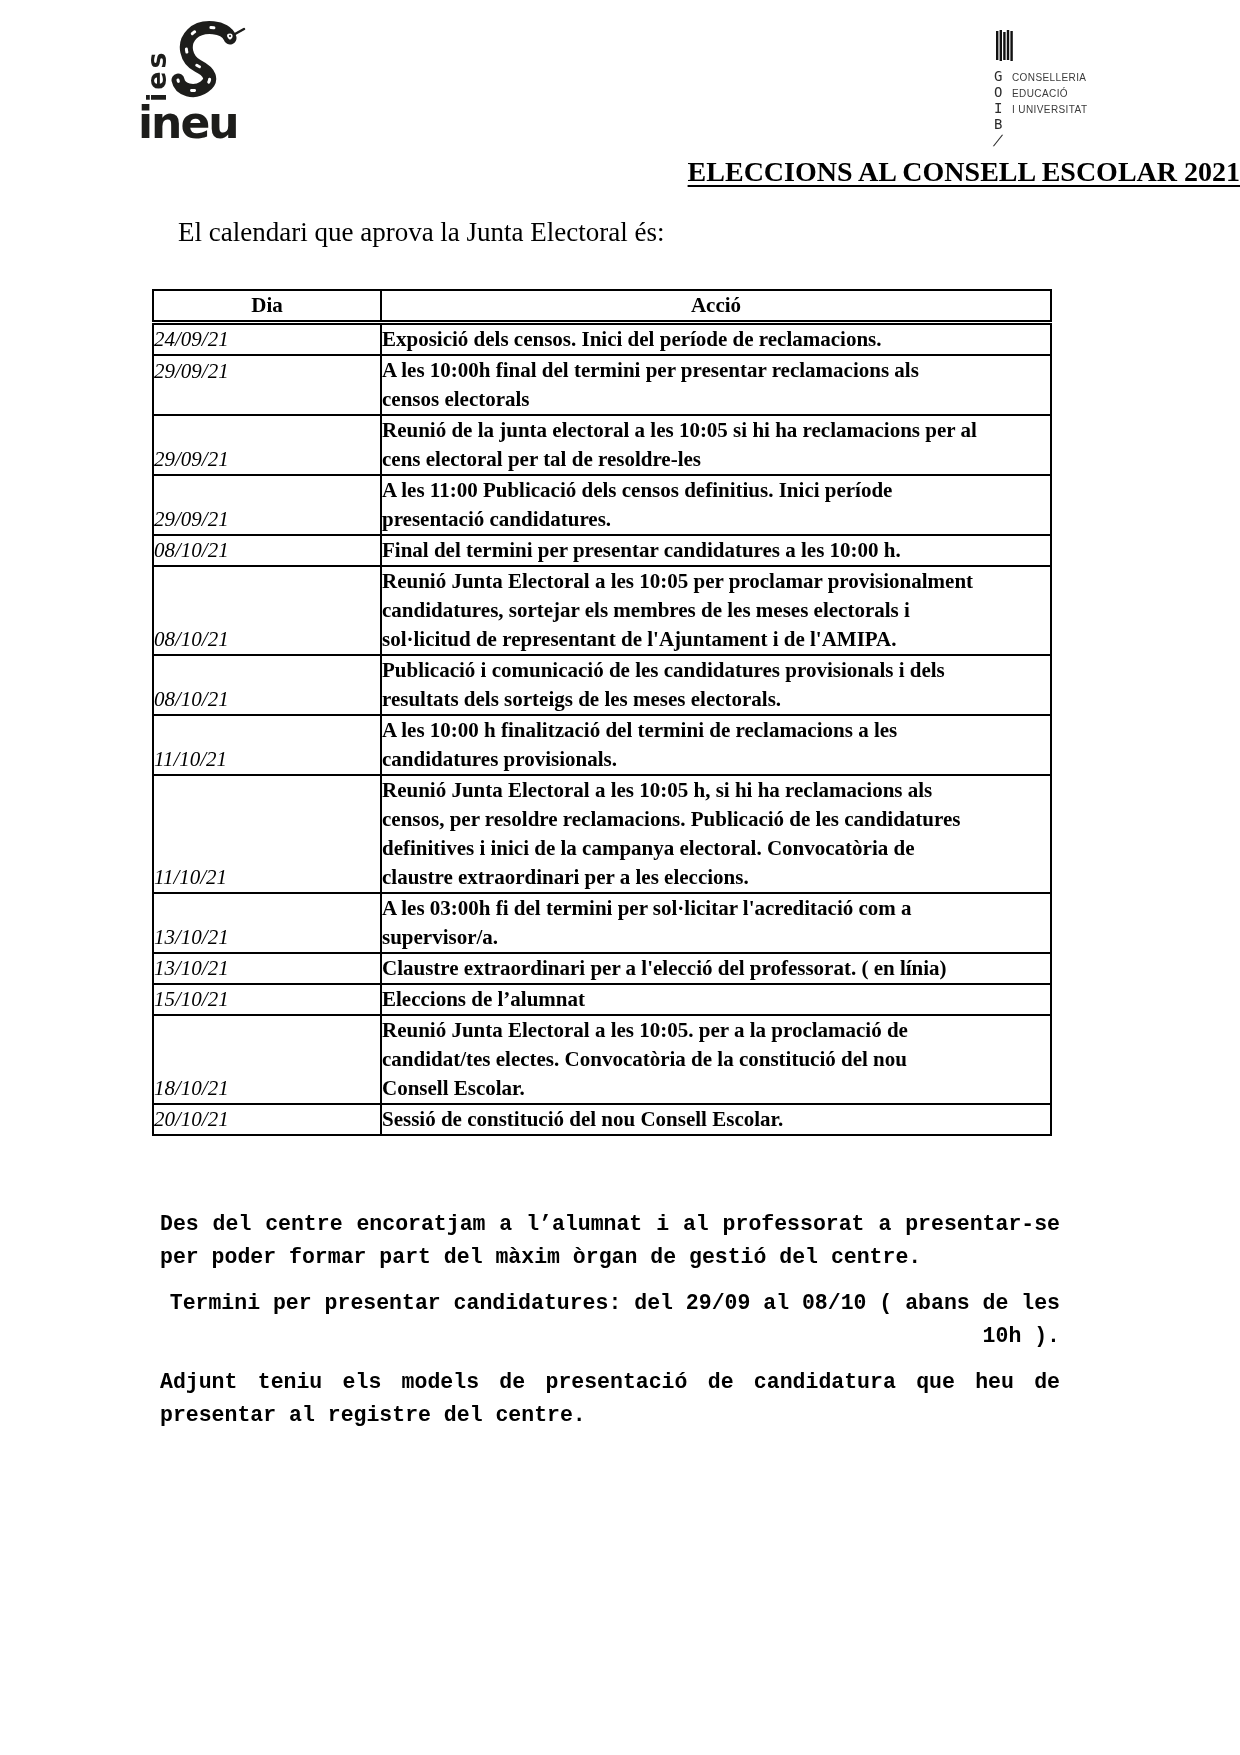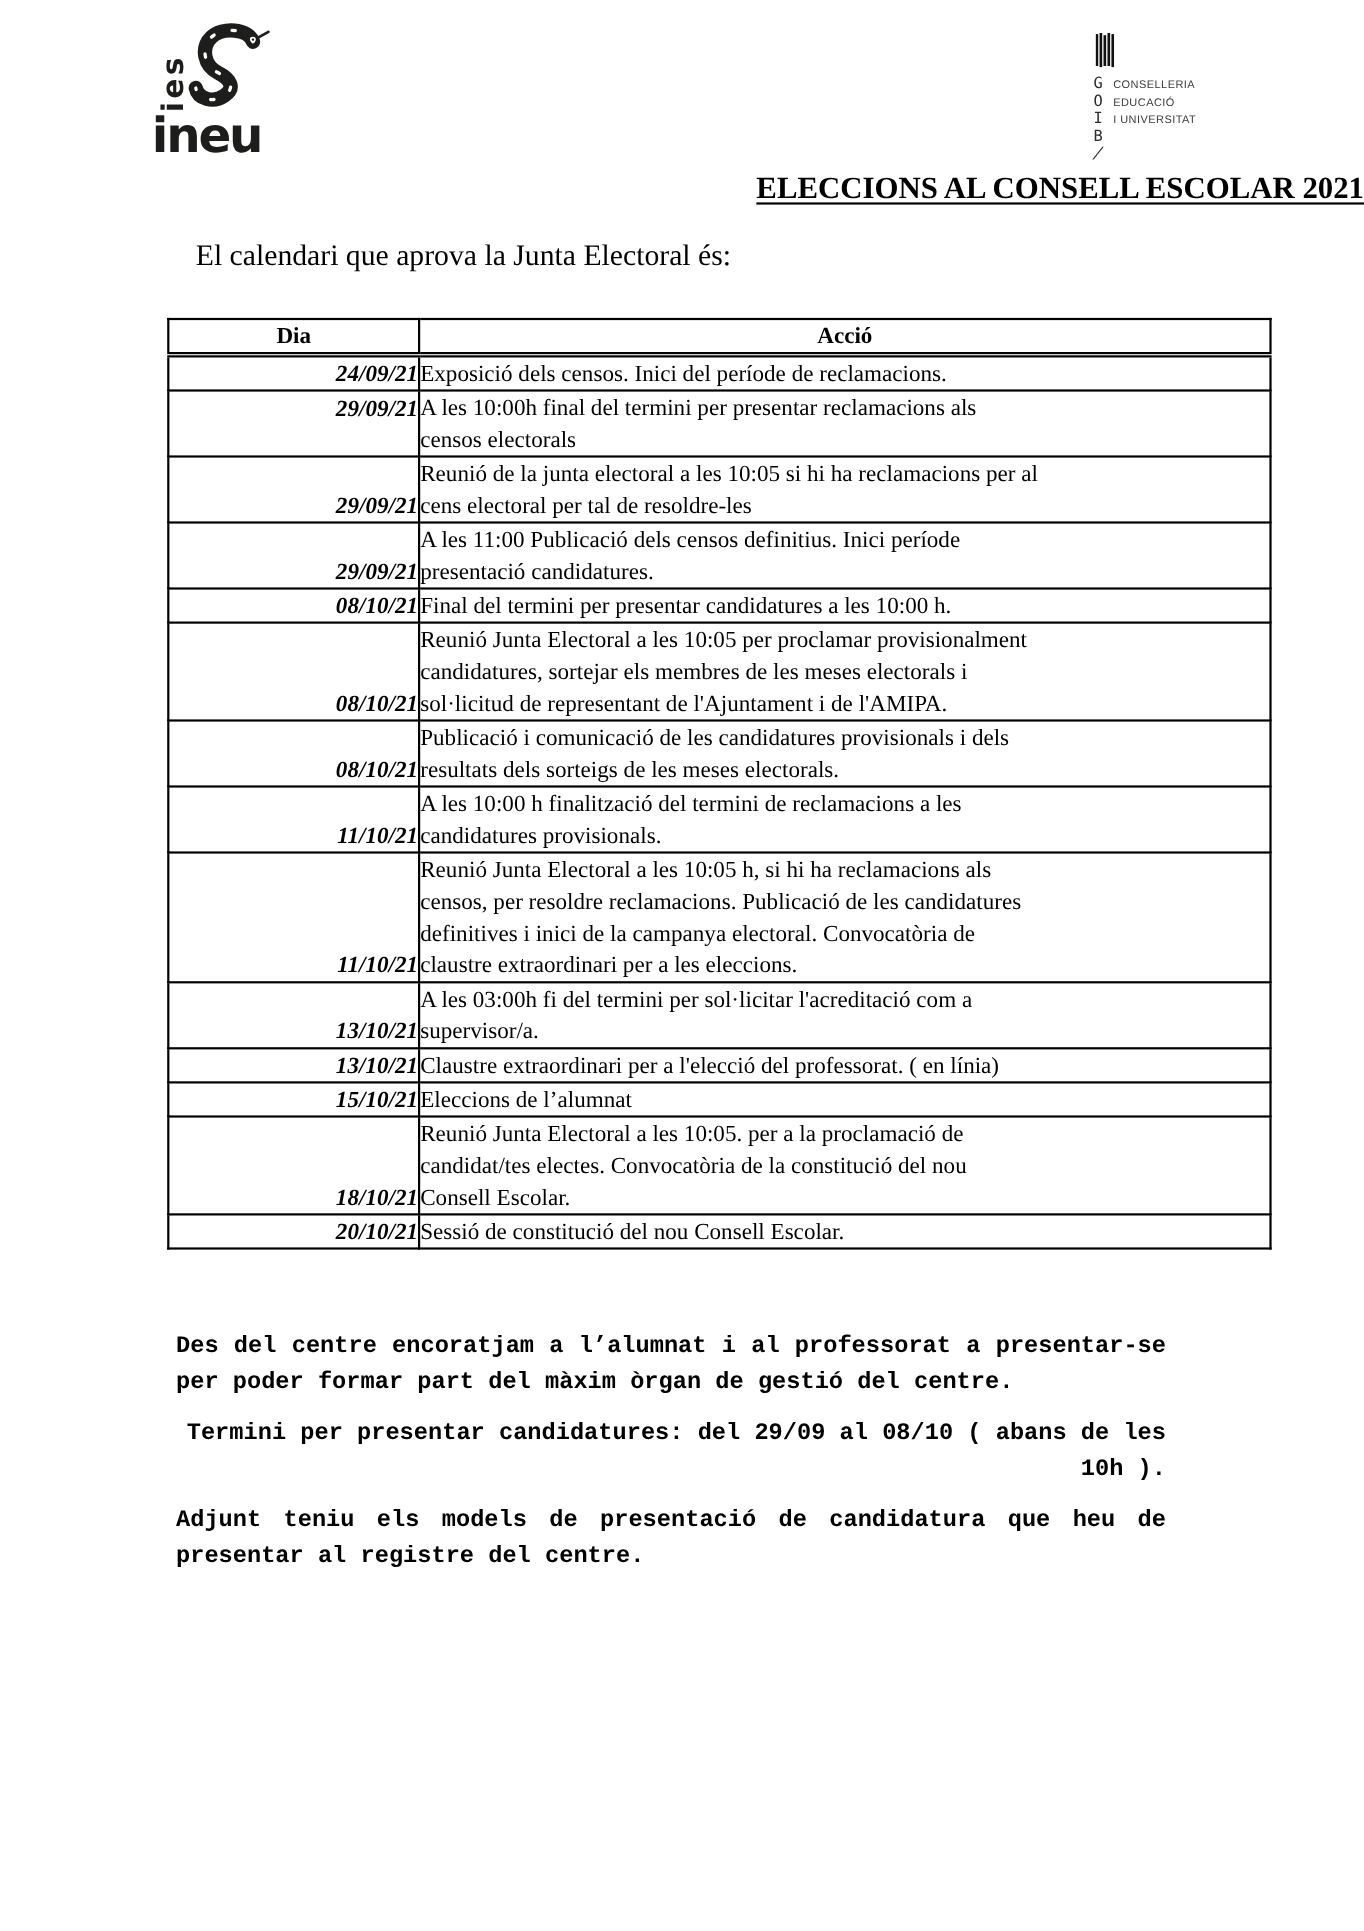--- a/index.html
+++ b/index.html
@@ -39,37 +39,37 @@
   }
 
   .intro {
     margin: 26px 0 0 178px;
     font-size: 27px; line-height: 29px;
   }
 
   
   table.calendar {
     margin: 42px 0 0 152px;
-    width: 1004px;
+    width: 900px;
     border-collapse: collapse;
     table-layout: fixed;
     font-size: 21px; line-height: 29px;
   }
   table.calendar th, table.calendar td { border: 2px solid #000; padding: 0; }
   table.calendar thead th {
     border-bottom: 5px double #000;
     font-weight: bold; text-align: center; height: 31px;
   }
   col.c-dia { width: 228px; }
   td.dia {
-    text-align: right; vertical-align: bottom;
-    font-weight: bold; font-style: italic; padding-bottom: 1px;
+    text-align: left; vertical-align: bottom;
+    font-weight: normal; font-style: italic; padding-bottom: 1px;
   }
   tr.dia-top td.dia { vertical-align: top; padding-top: 1px; }
-  td.accio { padding: 0 6px; white-space: pre-line; vertical-align: top; }
+  td.accio { padding: 0 6px; white-space: pre-line; vertical-align: top; font-weight: bold; }
 
   
   .footer { margin: 72px 0 0 160px; width: 900px; }
   .footer p {
     margin: 0 0 13px 0;
     font-size: 21.5px; font-weight: bold; line-height: 33px;
     text-align: justify;
     font-family: Liberation Mono, monospace;
   }
   .footer p.single { text-align: right; }

